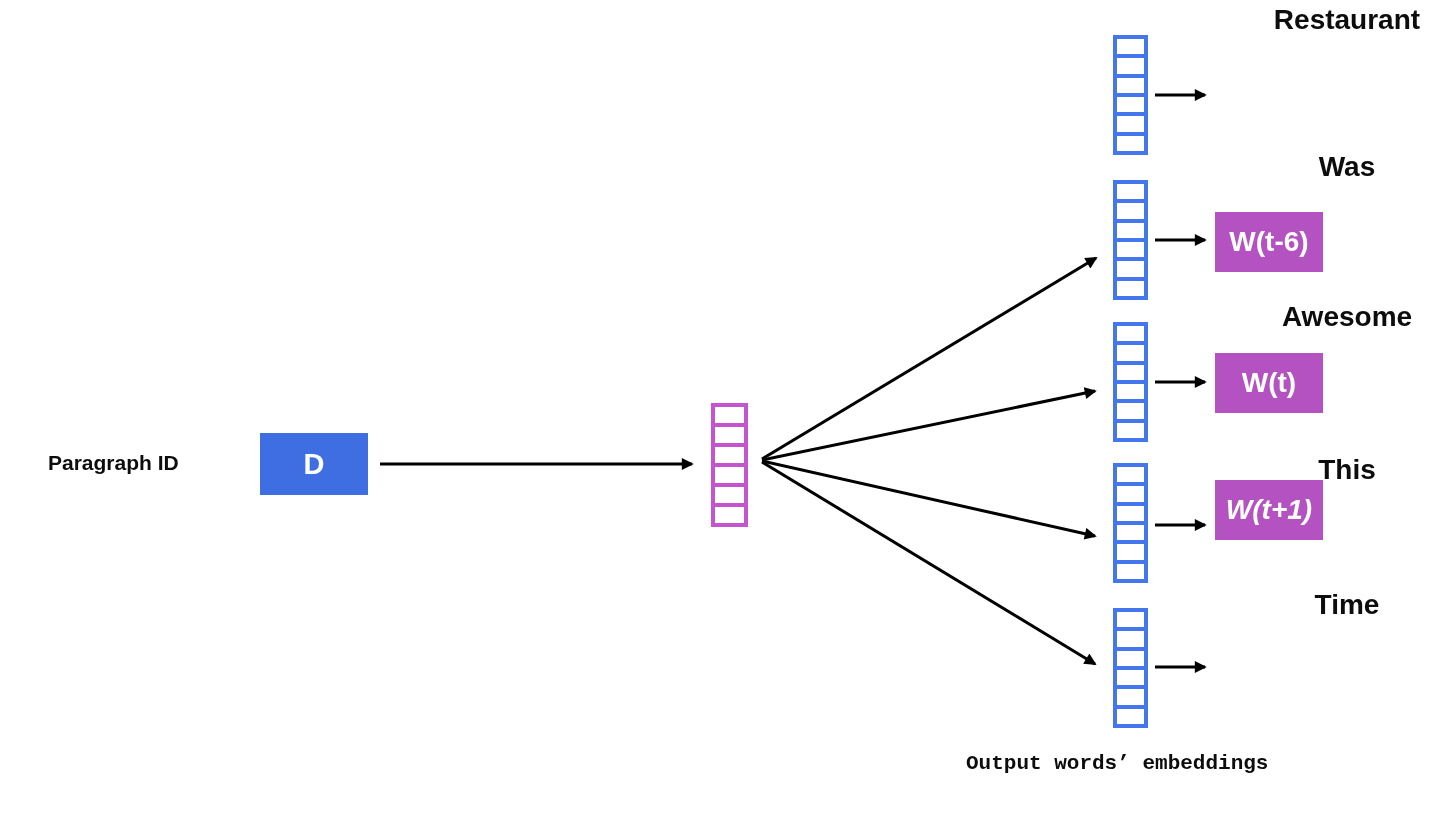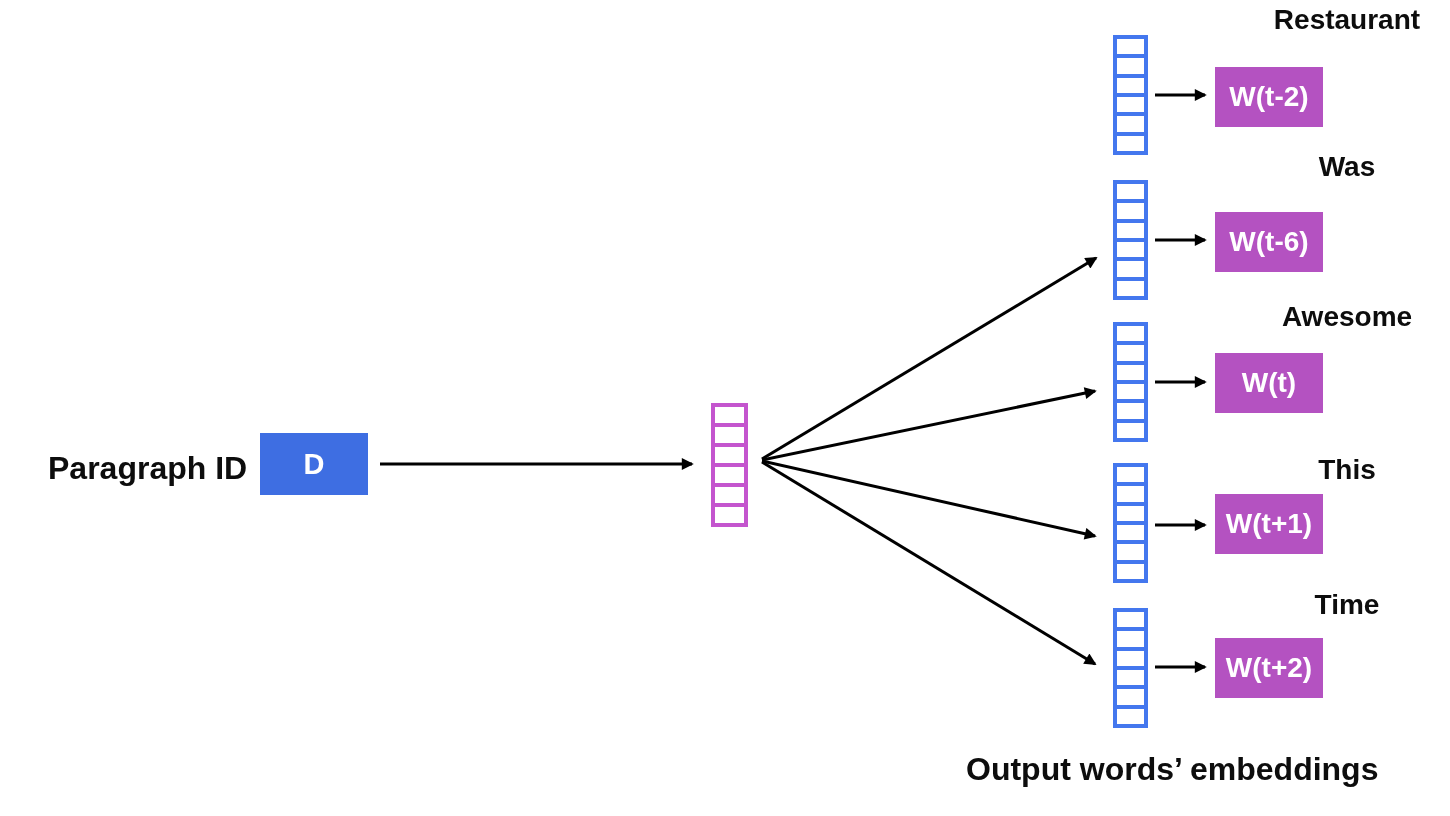--- a/index.html
+++ b/index.html
@@ -5,21 +5,21 @@
   html,body{margin:0;padding:0;background:#fff;}
   .canvas{
     position:relative;width:1450px;height:816px;background:#ffffff;
     overflow:hidden;font-family:"Liberation Sans","DejaVu Sans",sans-serif;
   }
   .arrows{position:absolute;left:0;top:0;width:1450px;height:816px;pointer-events:none;}
   .arrows line{stroke:var(--arrow-color,#000);stroke-width:3;}
   .arrows .ah{fill:var(--arrow-color,#000);}
   .lbl{
     position:absolute;font-weight:bold;color:var(--text-color,#0d0d0d);
-    font-size:32px;line-height:1.1;white-space:nowrap;
+    font-size:21px;line-height:1.1;white-space:nowrap;
   }
   .docbox{
     position:absolute;left:260px;top:433px;width:108px;height:62px;
     background:var(--doc-box-fill,#3e6ee2);display:flex;align-items:center;justify-content:center;
   }
   .docbox span{color:#ffffff;font-weight:bold;font-size:29px;}
   .vec{position:absolute;display:flex;flex-direction:column;}
   .vec .cell{flex:1;background:#ffffff;border-style:solid;border-width:4px;margin-top:-4px;}
   .vec .cell:first-child{margin-top:0;}
   .vec-m{left:711px;top:403px;width:37px;height:124px;}
@@ -80,23 +80,20 @@
 
   <div class="wordlbl" style="top:5px;">Restaurant</div>
   <div class="vec vec-b" style="top:35px;">
     <div class="cell"></div>
       <div class="cell"></div>
       <div class="cell"></div>
       <div class="cell"></div>
       <div class="cell"></div>
       <div class="cell"></div>
   </div>
-  <div class="wbox" style="top:67px;">
-    <span>W(t-2)</span>
-  </div>
 
   <div class="wordlbl" style="top:152px;">Was</div>
   <div class="vec vec-b" style="top:180px;">
     <div class="cell"></div>
       <div class="cell"></div>
       <div class="cell"></div>
       <div class="cell"></div>
       <div class="cell"></div>
       <div class="cell"></div>
   </div>
@@ -119,32 +116,29 @@
 
   <div class="wordlbl" style="top:455px;">This</div>
   <div class="vec vec-b" style="top:463px;">
     <div class="cell"></div>
       <div class="cell"></div>
       <div class="cell"></div>
       <div class="cell"></div>
       <div class="cell"></div>
       <div class="cell"></div>
   </div>
-  <div class="wbox" style="top:494px;">
+  <div class="wbox" style="top:480px;font-style:italic;">
     <span>W(t+1)</span>
   </div>
 
   <div class="wordlbl" style="top:590px;">Time</div>
   <div class="vec vec-b" style="top:608px;">
     <div class="cell"></div>
       <div class="cell"></div>
       <div class="cell"></div>
       <div class="cell"></div>
       <div class="cell"></div>
       <div class="cell"></div>
   </div>
-  <div class="wbox" style="top:638px;">
-    <span>W(t+2)</span>
-  </div>
 
-  <div class="lbl" style="left:966px;top:752px;">Output words’ embeddings</div>
+  <div class="lbl" style="left:966px;top:752px;font-family:Liberation Mono, monospace;">Output words’ embeddings</div>
 
 </div>
 
 </body></html>

